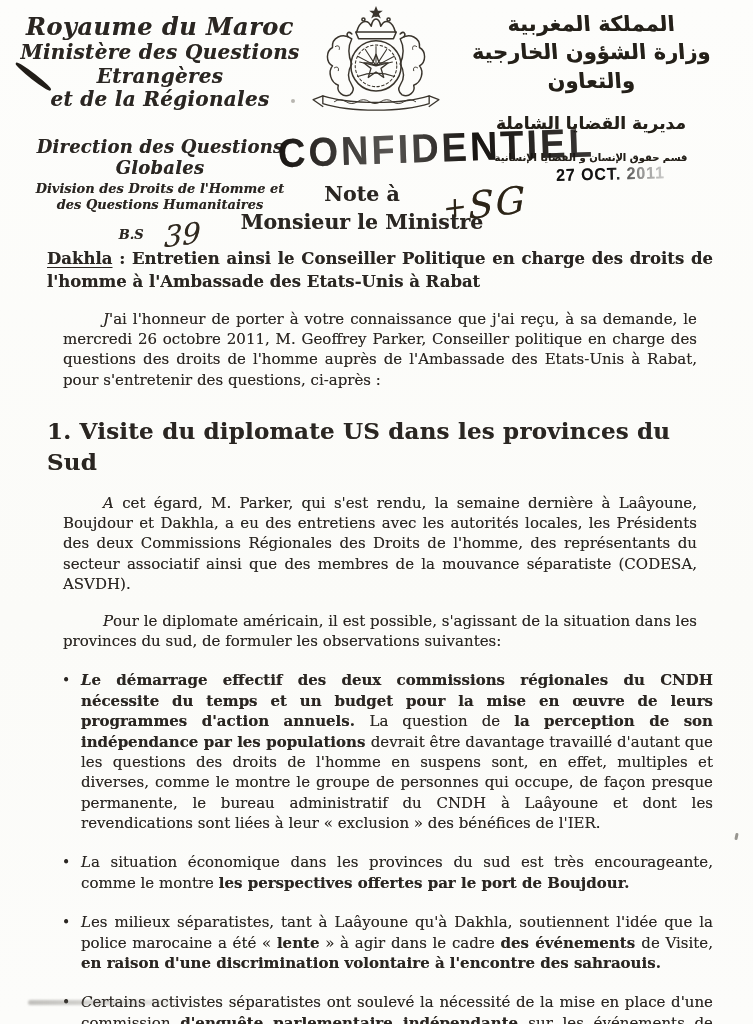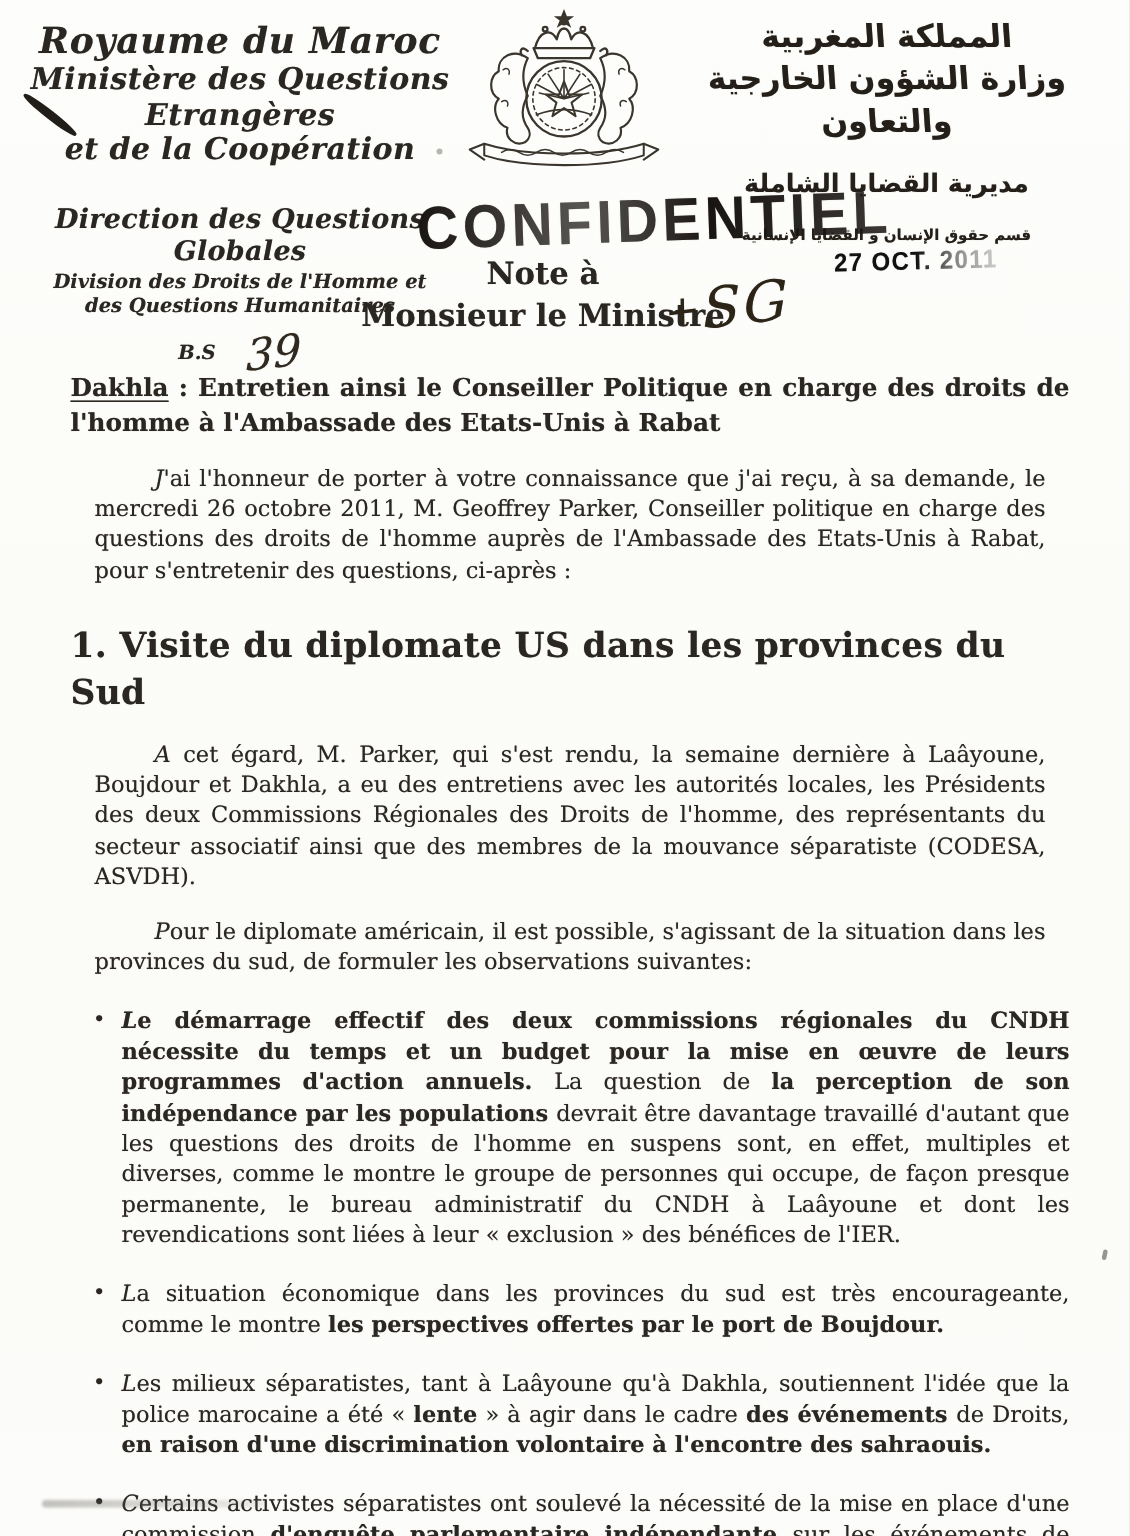--- a/index.html
+++ b/index.html
@@ -52,21 +52,21 @@
     mask-image:linear-gradient(90deg,#000 50%,rgba(0,0,0,.45) 78%,rgba(0,0,0,.2) 100%);
   }
   .annotation-sg{
     position:absolute;left:443px;top:183px;z-index:6;
     font-size:37px;font-style:italic;font-weight:400;color:#2c2417;
     transform:rotate(-7deg) skewX(-6deg);letter-spacing:2px;
   }
   .annotation-sg .plus{font-size:28px;vertical-align:4px;}
 
   
-  .title{position:absolute;left:0;top:169px;width:724px;text-align:center;font-weight:700;font-size:20.5px;line-height:1.35;}
+  .title{position:absolute;left:0;top:181px;width:724px;text-align:center;font-weight:700;font-size:20.5px;line-height:1.35;}
 
   
   .content{position:absolute;left:47px;top:248px;width:666px;font-size:15px;line-height:1.36;text-align:justify;}
   .subject{font-size:16.5px;font-weight:700;line-height:1.38;}
   .subject .u{text-decoration:underline;text-underline-offset:3px;}
   .para{margin:16px;margin-top:15px;text-indent:40px;}
   .para::first-letter{font-style:italic;}
   .sec-heading{margin-top:25px;font-size:23px;font-weight:700;letter-spacing:.2px;text-align:left;}
   ul.bullets{list-style:none;margin:15px 0 0 15px;padding:0;}
   ul.bullets li{position:relative;padding-left:19px;margin-top:19px;}
@@ -81,21 +81,21 @@
   .speck2{position:absolute;left:291px;top:99px;width:4px;height:4px;background:rgba(80,75,66,.4);border-radius:50%;}
 </style>
 </head>
 <body>
 
 <div class="page t">
 
   <div class="h-left">
     <div class="country">Royaume du Maroc</div>
     <div class="ministry">Ministère des Questions Etrangères</div>
-    <div class="ministry">et de la Coopération</div>
+    <div class="ministry">et de la Régionales</div>
     <div class="dqg">Direction des Questions Globales</div>
     <div class="division">Division des Droits de l'Homme et des Questions Humanitaires</div>
     <div class="refline">
       <span>B.S</span>
       <span class="hw-num">39</span>
     </div>
   </div>
   <div class="slash"></div>
 
   <div class="h-center">
@@ -163,21 +163,21 @@
       <li>
           <span class="marker">•</span>
           <div class="bullet-body"><span class="b">Le démarrage effectif des deux commissions régionales du CNDH nécessite du temps et un budget pour la mise en œuvre de leurs programmes d'action annuels. </span><span>La question de </span><span class="b">la perception de son indépendance par les populations </span><span>devrait être davantage travaillé d'autant que les questions des droits de l'homme en suspens sont, en effet, multiples et diverses, comme le montre le groupe de personnes qui occupe, de façon presque permanente, le bureau administratif du CNDH à Laâyoune et dont les revendications sont liées à leur « exclusion » des bénéfices de l'IER.</span></div>
         </li>
       <li>
           <span class="marker">•</span>
           <div class="bullet-body"><span>La situation économique dans les provinces du sud est très encourageante, comme le montre </span><span class="b">les perspectives offertes par le port de Boujdour.</span></div>
         </li>
       <li>
           <span class="marker">•</span>
-          <div class="bullet-body"><span>Les milieux séparatistes, tant à Laâyoune qu'à Dakhla, soutiennent l'idée que la police marocaine a été « </span><span class="b">lente</span><span> » à agir dans le cadre </span><span class="b">des événements </span><span>de Droits, </span><span class="b">en raison d'une discrimination volontaire à l'encontre des sahraouis.</span></div>
+          <div class="bullet-body"><span>Les milieux séparatistes, tant à Laâyoune qu'à Dakhla, soutiennent l'idée que la police marocaine a été « </span><span class="b">lente</span><span> » à agir dans le cadre </span><span class="b">des événements </span><span>de Visite, </span><span class="b">en raison d'une discrimination volontaire à l'encontre des sahraouis.</span></div>
         </li>
       <li>
           <span class="marker">•</span>
           <div class="bullet-body"><span>Certains activistes séparatistes ont soulevé la nécessité de la mise en place d'une commission </span><span class="b">d'enquête parlementaire indépendante </span><span>sur les événements de Dakhla.</span></div>
         </li>
     </ul>
 
     <p class="para">Pour ma part, j'ai indiqué que :</p>
 
   </div>

